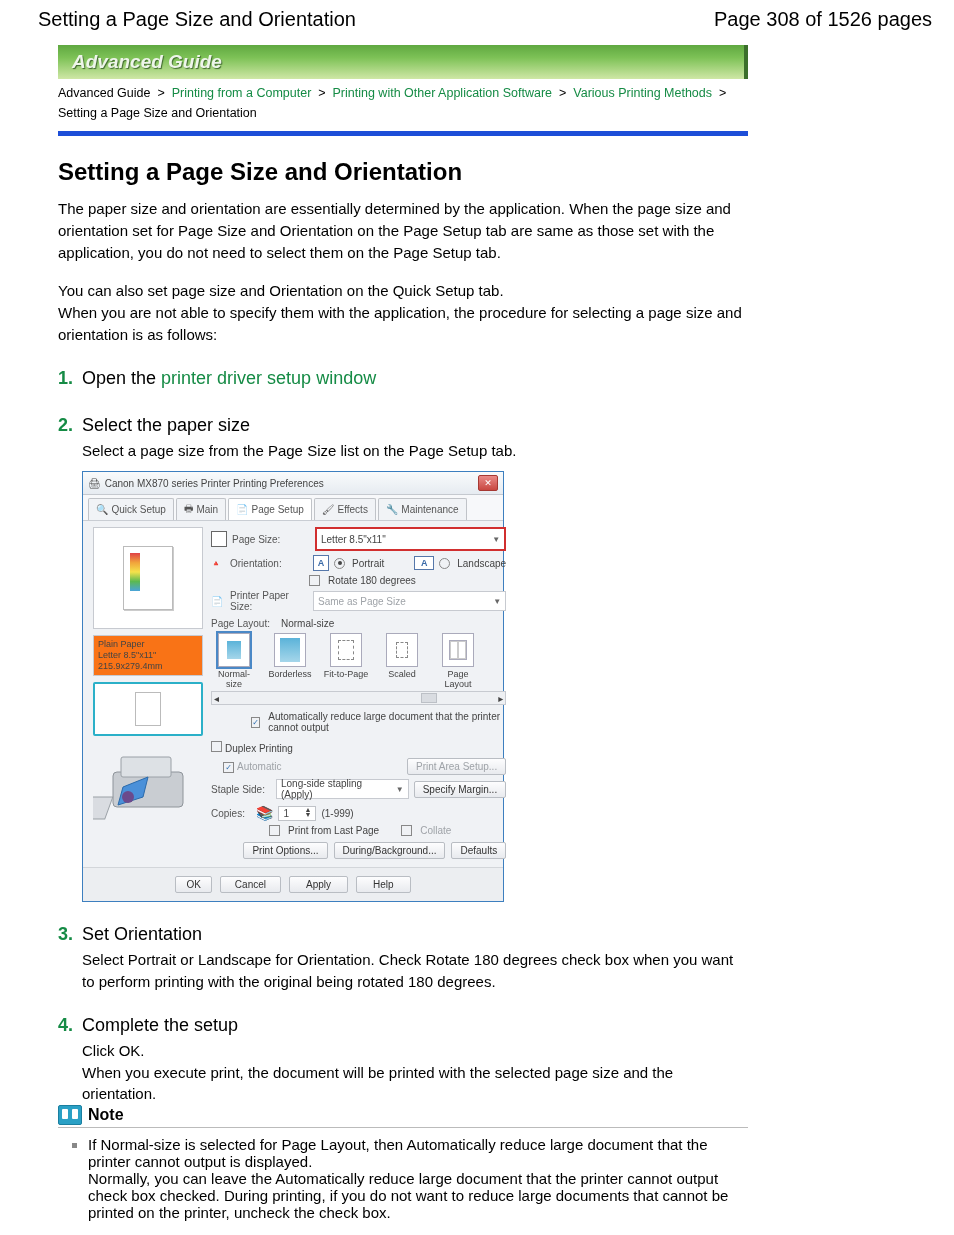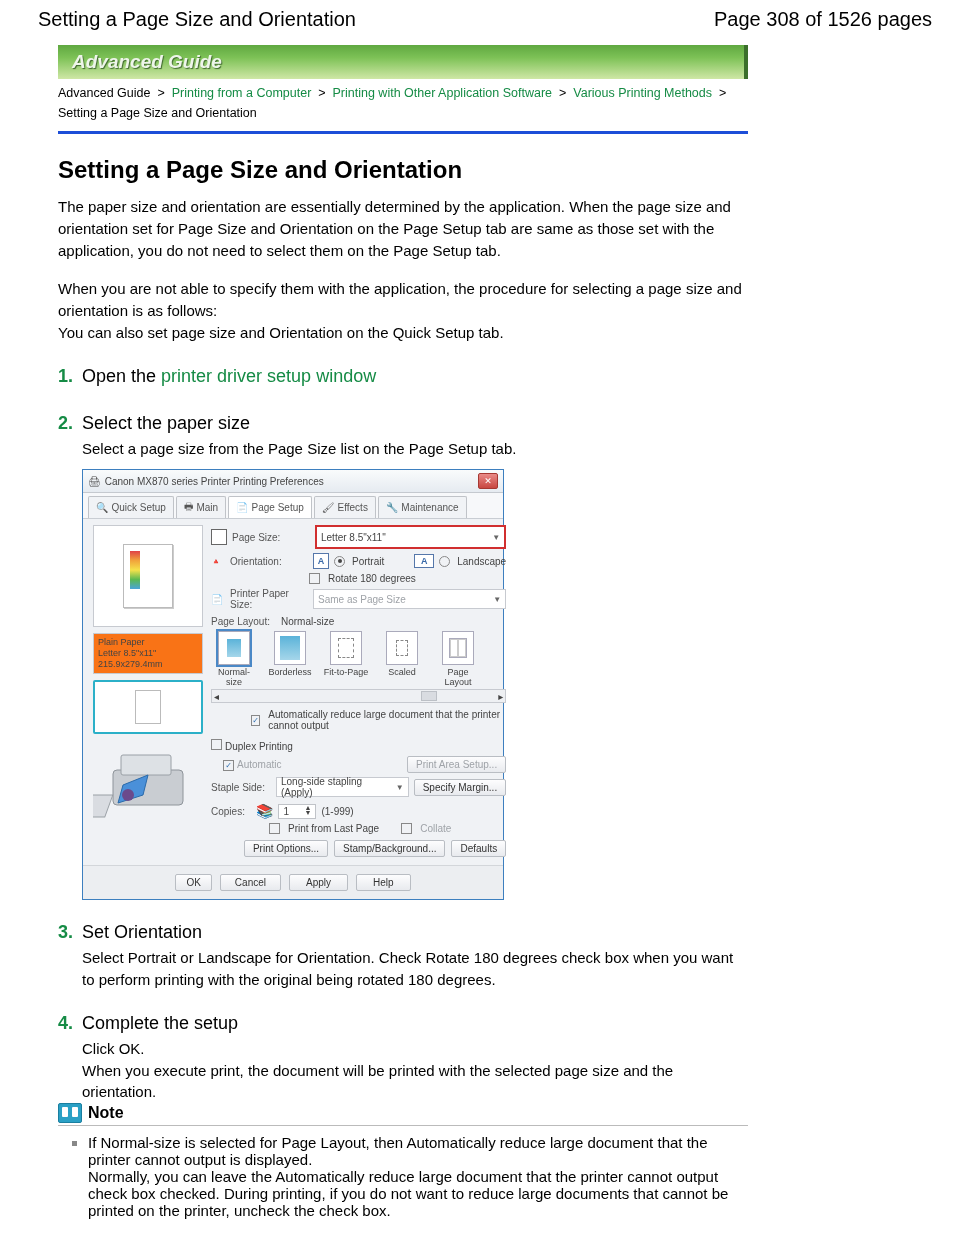--- a/index.html
+++ b/index.html
@@ -31,21 +31,21 @@
     padding: 6px 14px;
     color: #eef5ea;
     font-weight: bold;
     font-size: 19px;
     font-style: italic;
     text-shadow: 1px 1px 1px #406a2f;
   }
   .breadcrumb {
     font-size: 12.5px;
     padding: 4px 0 8px 0;
-    border-bottom: 3px solid #1d4ed8;
+    border-bottom: 5px solid #1d4ed8;
     line-height: 1.6;
   }
   .breadcrumb .sep { color:#000; }
   .breadlink { color: #158b45; }
   h1.main-title {
     font-size: 24px;
     font-weight: bold;
     margin: 22px 0 12px 0;
   }
   .body-text { line-height: 1.45; }
@@ -173,22 +173,22 @@
       <span class="sep"> &nbsp;&gt;&nbsp;</span>
       <span class="breadlink">Various Printing Methods</span>
       <span class="sep"> &nbsp;&gt;</span><br>
       <span>Setting a Page Size and Orientation</span>
     </div>
 
     <h1 class="main-title">Setting a Page Size and Orientation</h1>
 
     <div class="body-text">The paper size and orientation are essentially determined by the application. When the page size and orientation set for Page Size and Orientation on the Page Setup tab are same as those set with the application, you do not need to select them on the Page Setup tab.</div>
     <br>
+    <div class="body-text">You can also set page size and Orientation on the Quick Setup tab.</div>
     <div class="body-text">When you are not able to specify them with the application, the procedure for selecting a page size and orientation is as follows:</div>
-    <div class="body-text">You can also set page size and Orientation on the Quick Setup tab.</div>
 
     
     <div class="step">
       <div class="step-num">1.</div>
       <div class="step-body">
         <div class="step-title">
           <span>Open the </span><span class="greenlink">printer driver setup window</span>
         </div>
       </div>
     </div>
@@ -345,21 +345,21 @@
               </div>
               <div class="row" style="margin-left:58px;">
                 <span class="chk"></span>
                   <span>Print from Last Page</span>
                 <span style="width:12px;"></span>
                 <span class="chk"></span>
                   <span class="muted">Collate</span>
               </div>
               <div class="btn-row">
                 <div class="btn">Print Options...</div>
-                <div class="btn">Stamp/Background...</div>
+                <div class="btn">During/Background...</div>
                 <div class="btn">Defaults</div>
               </div>
             </div>
           </div>
           <div class="footer-btns">
             <div class="btn" style="padding:2px 10px;">OK</div>
             <div class="btn" style="padding:2px 14px;">Cancel</div>
             <div class="btn" style="padding:2px 16px;">Apply</div>
             <div class="btn" style="padding:2px 16px;">Help</div>
           </div>

